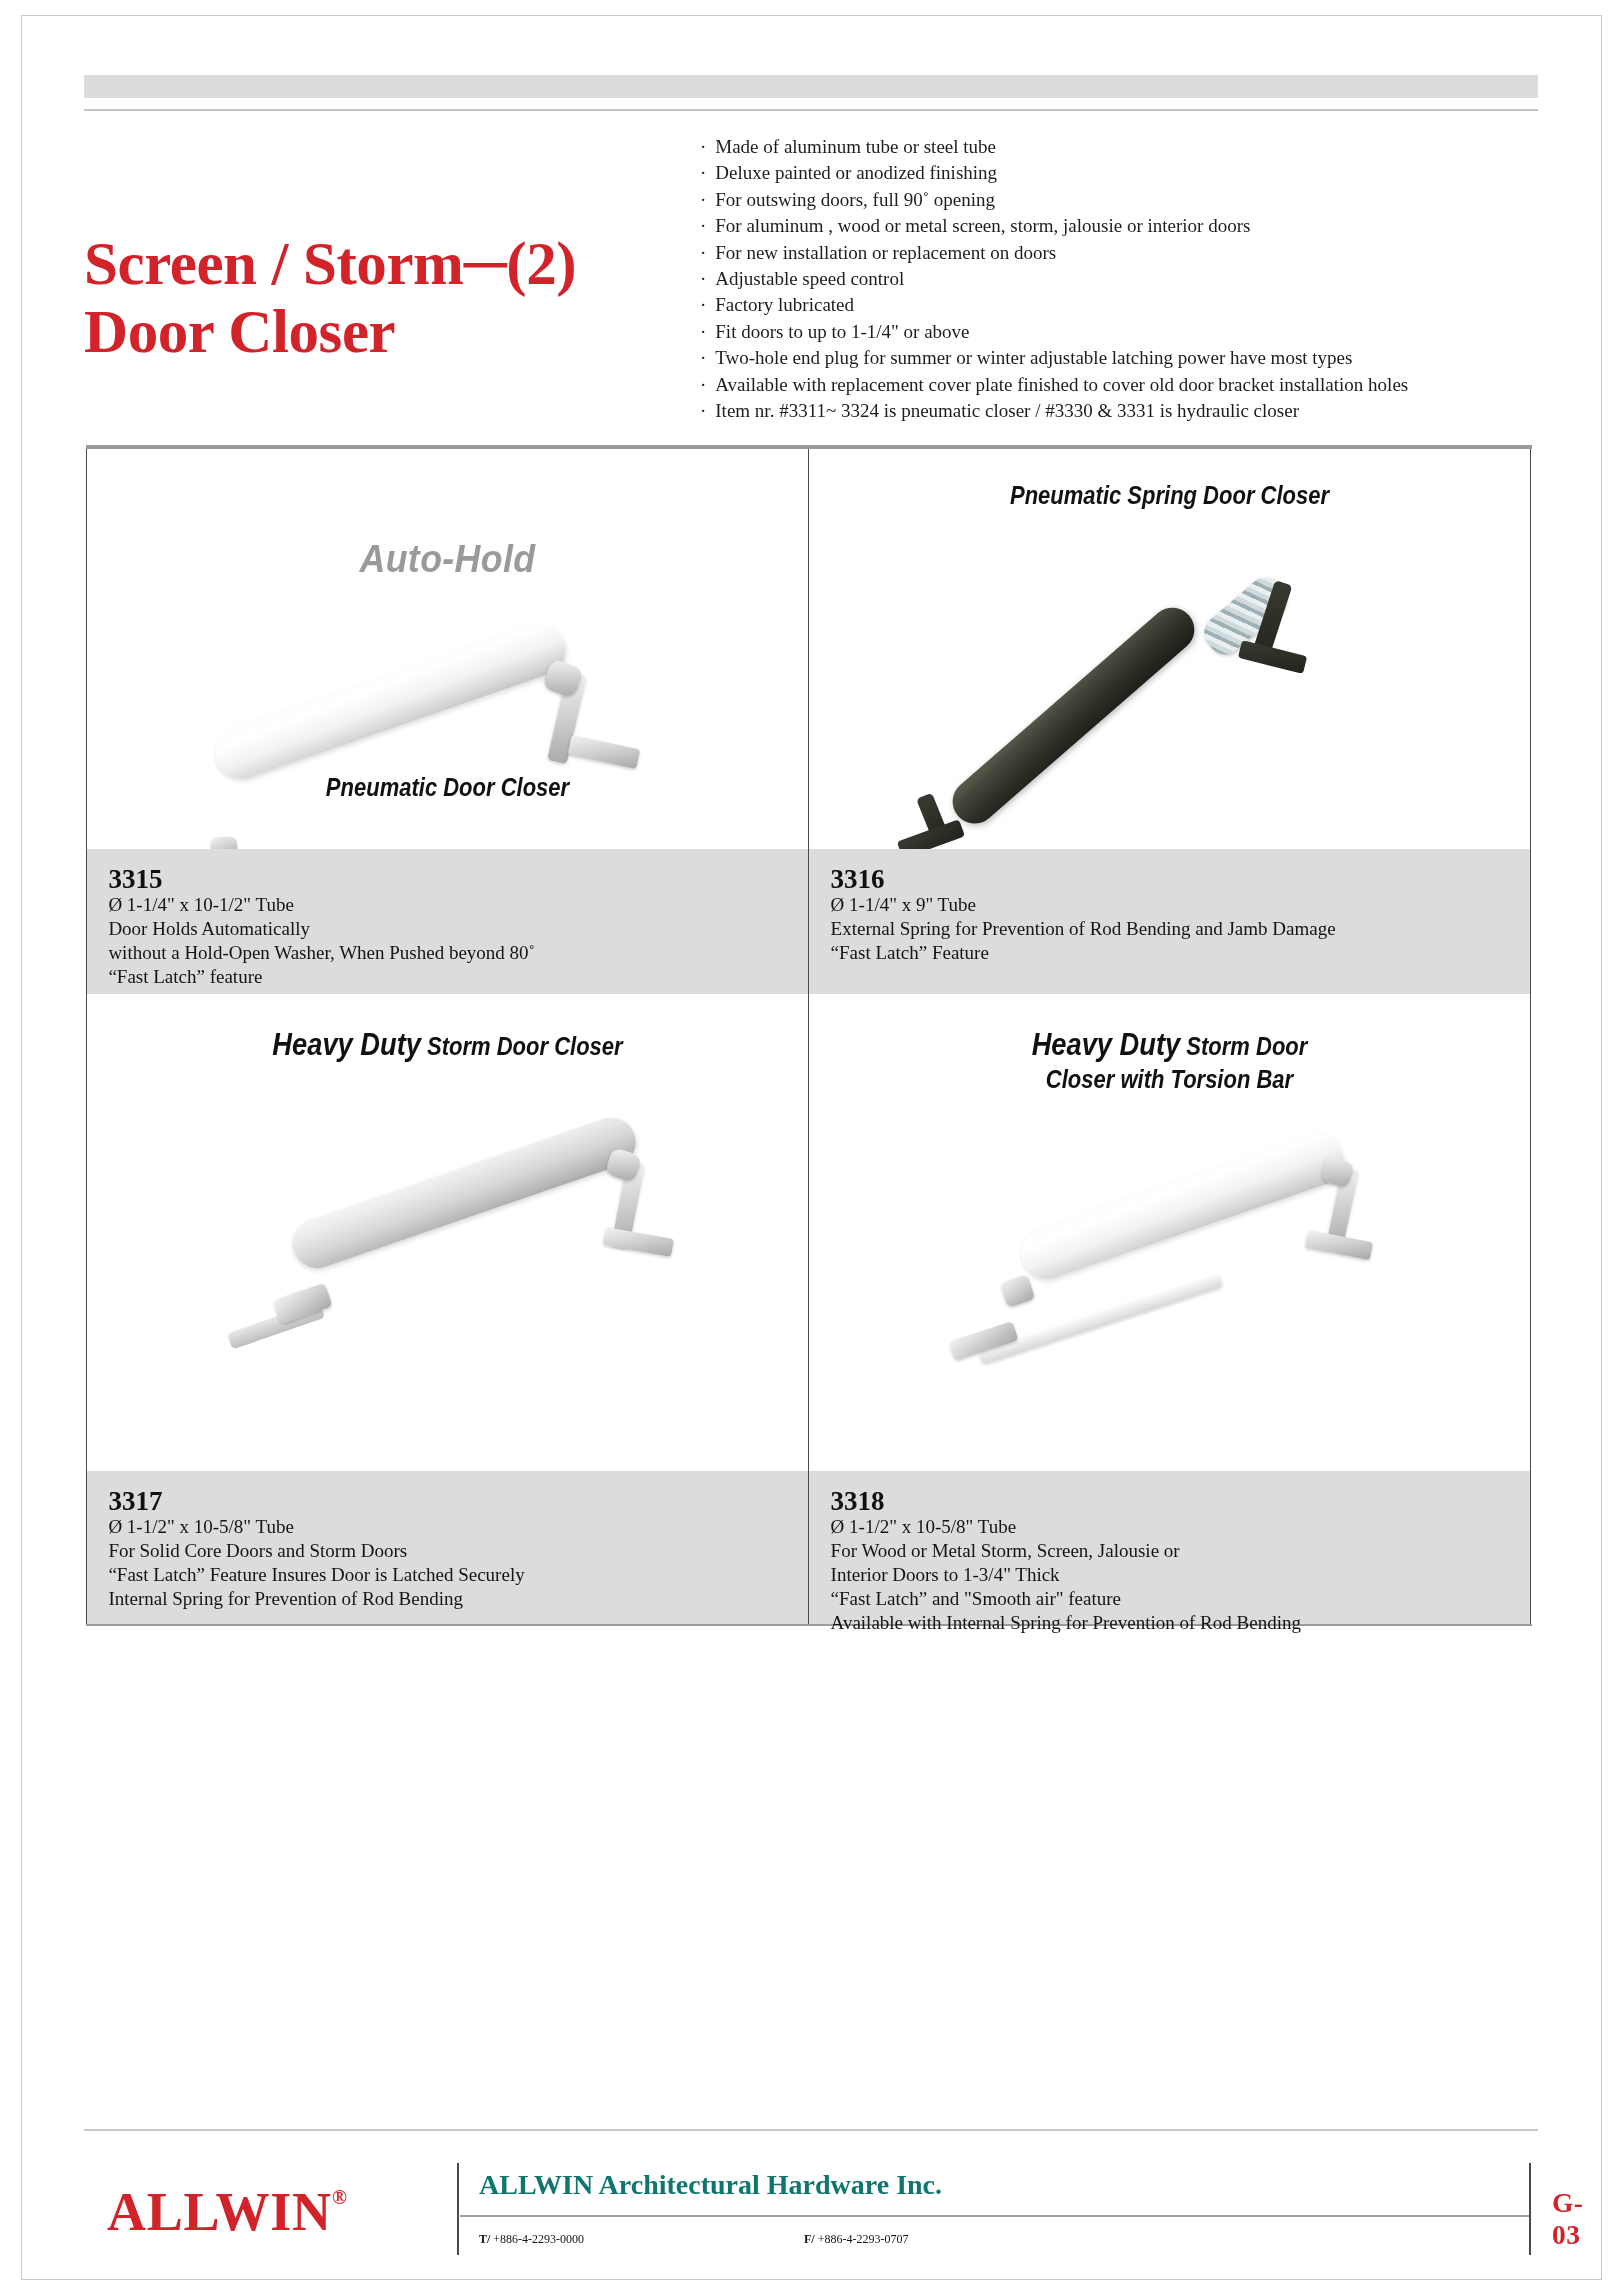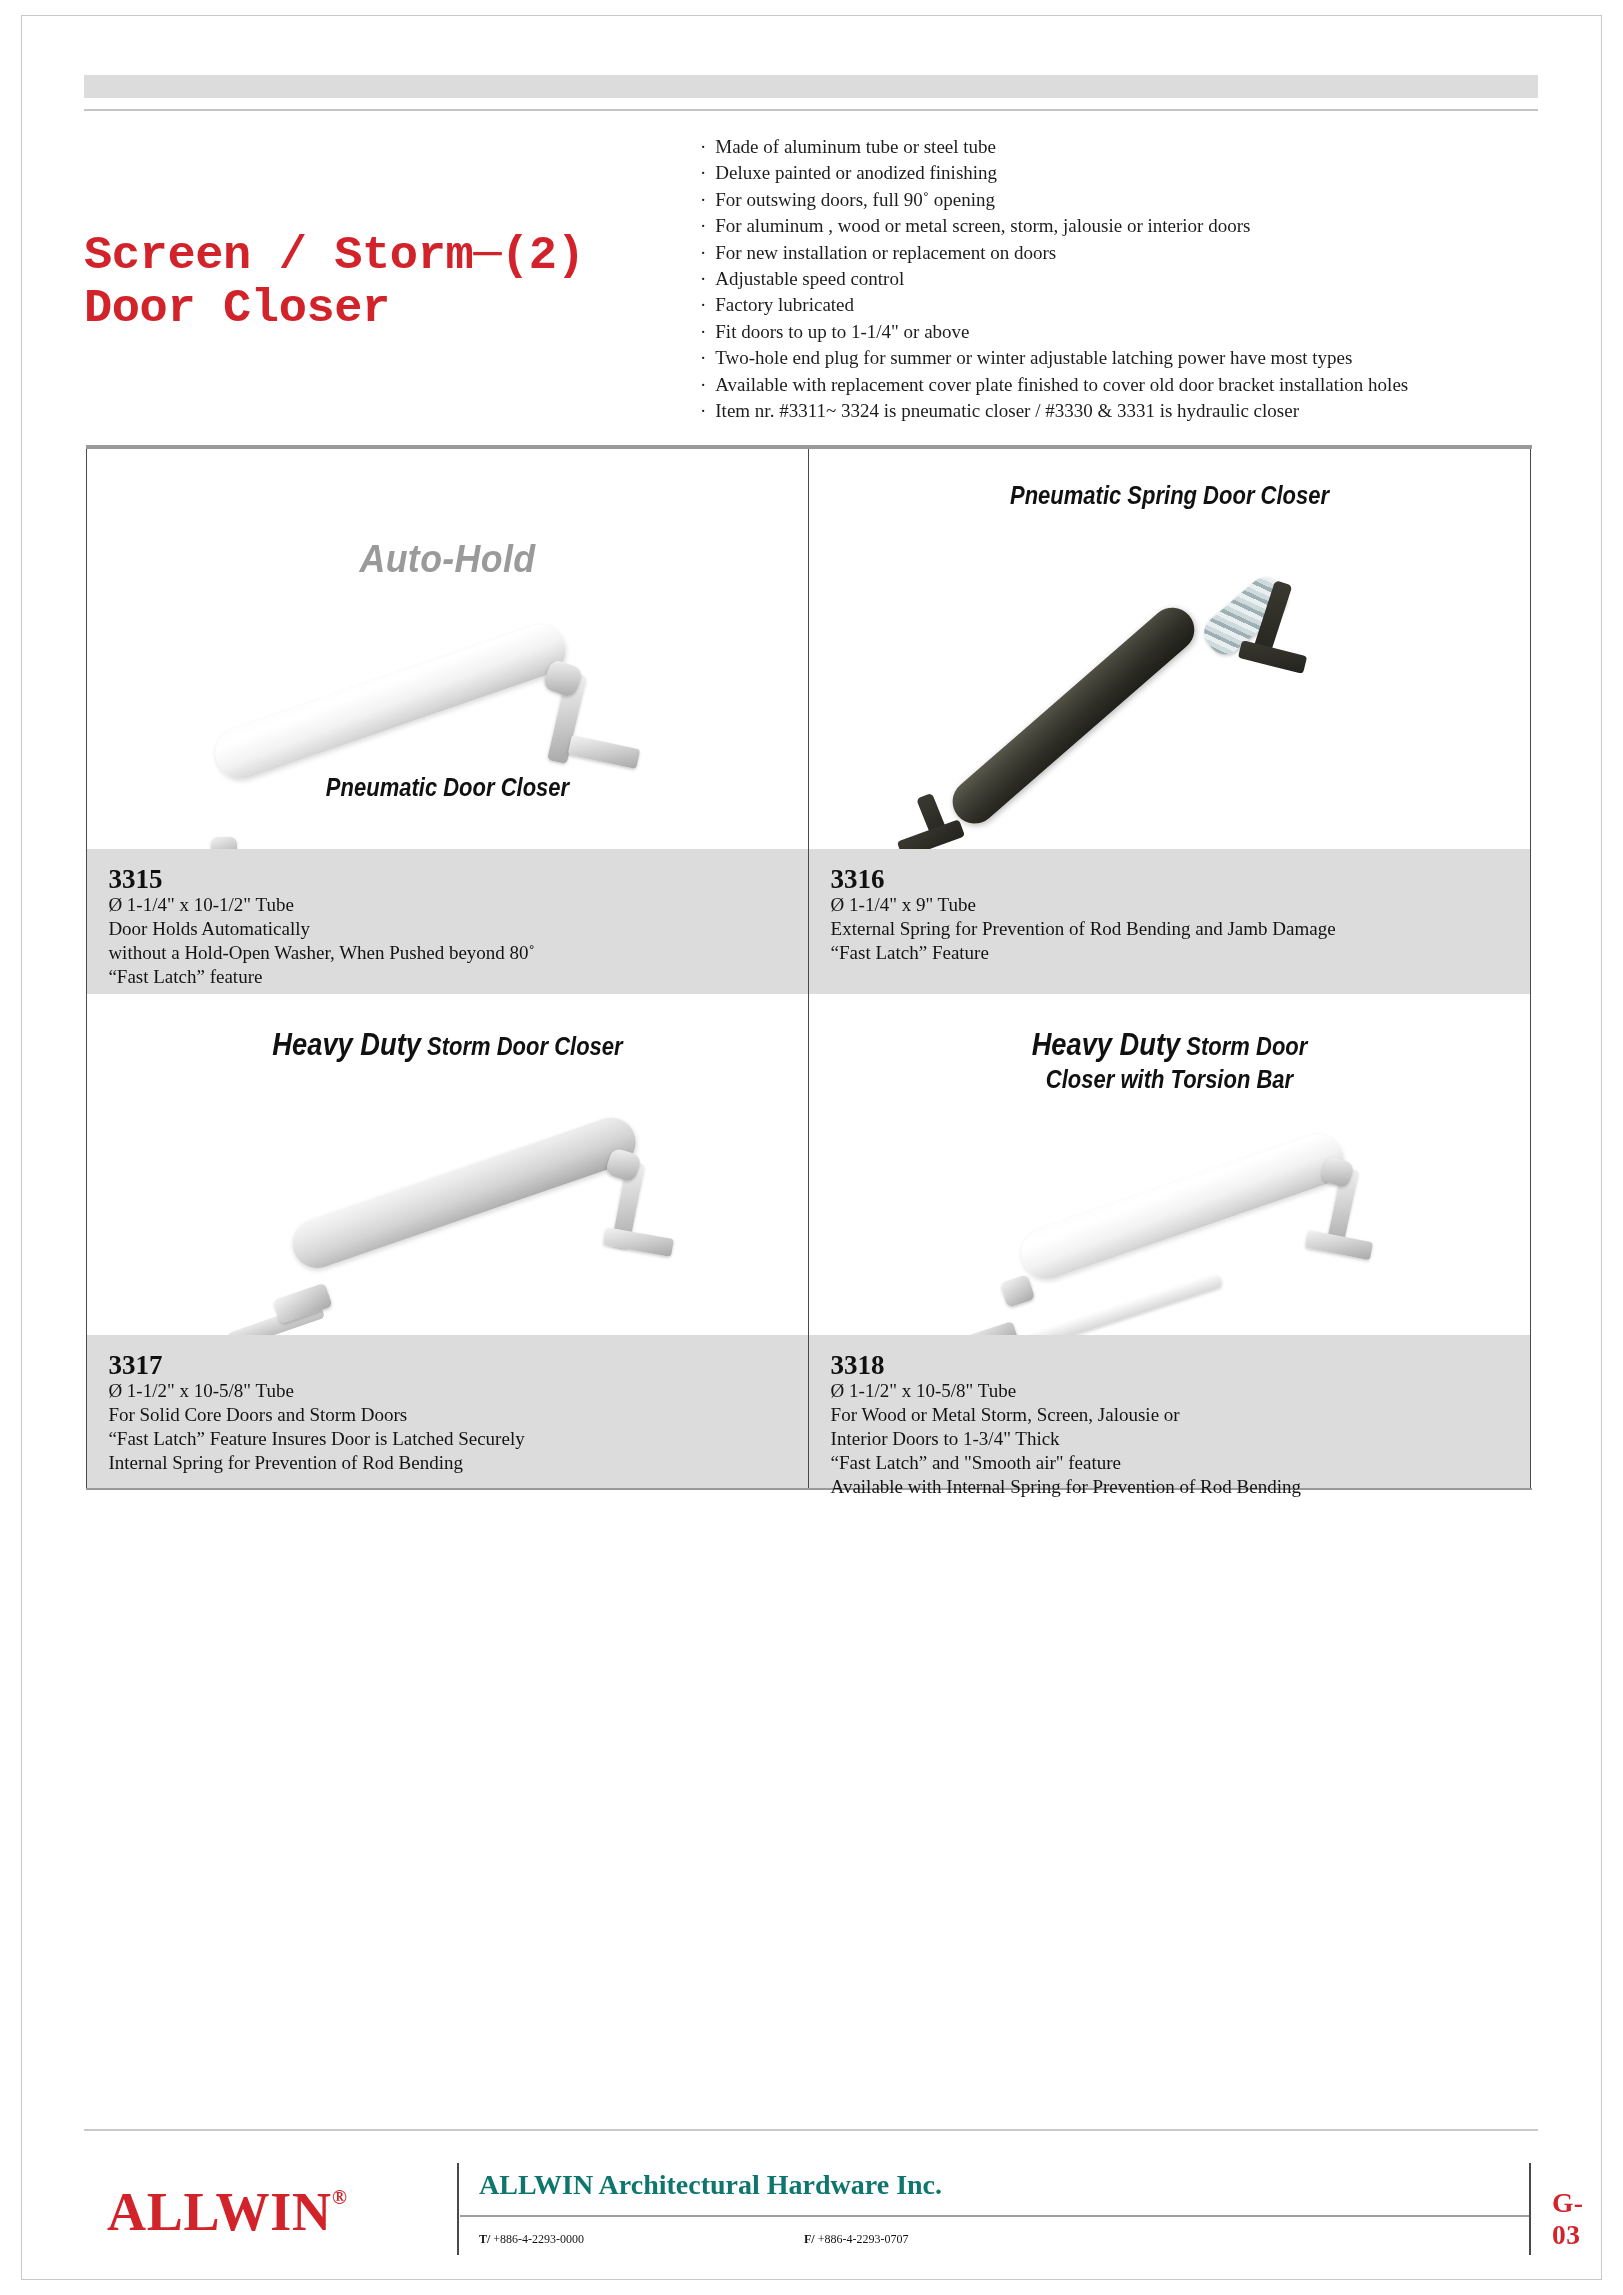--- a/index.html
+++ b/index.html
@@ -39,23 +39,23 @@
     background: #c4c4c4;
   }
 
   
   .title-block {
     position: absolute;
     left: 84px; top: 230px;
     width: 597px;
   }
   .title-line {
-    font-family: Liberation Mono, monospace;
-    font-weight: bold;
-    font-size: 47px;
+    font-family: Liberation Serif, serif;
+    font-weight: bold;
+    font-size: 61px;
     line-height: 1.12;
     color: #d2232a;
     letter-spacing: -0.4px;
     white-space: nowrap;
   }
 
   
   .features {
     position: absolute;
     left: 700px; top: 134px;
@@ -96,21 +96,21 @@
     background: #fff;
   }
   .cell + .cell { margin-left: -0.8px; }
 
   .photo-area {
     position: relative;
     background: #fff;
     overflow: hidden;
   }
   .photo-area.r1 { height: 400px; }
-  .photo-area.r2 { height: 341px; }
+  .photo-area.r2 { height: 477px; }
 
   .spec-area {
     background: #dcdcdc;
     padding: 17px 21.4px 20px 21.4px;
   }
   .spec-area.r1 { height: 145px; }
   .spec-area.r2 { height: 153px; }
 
   .spec-code {
     font-family: "Liberation Serif", serif;

